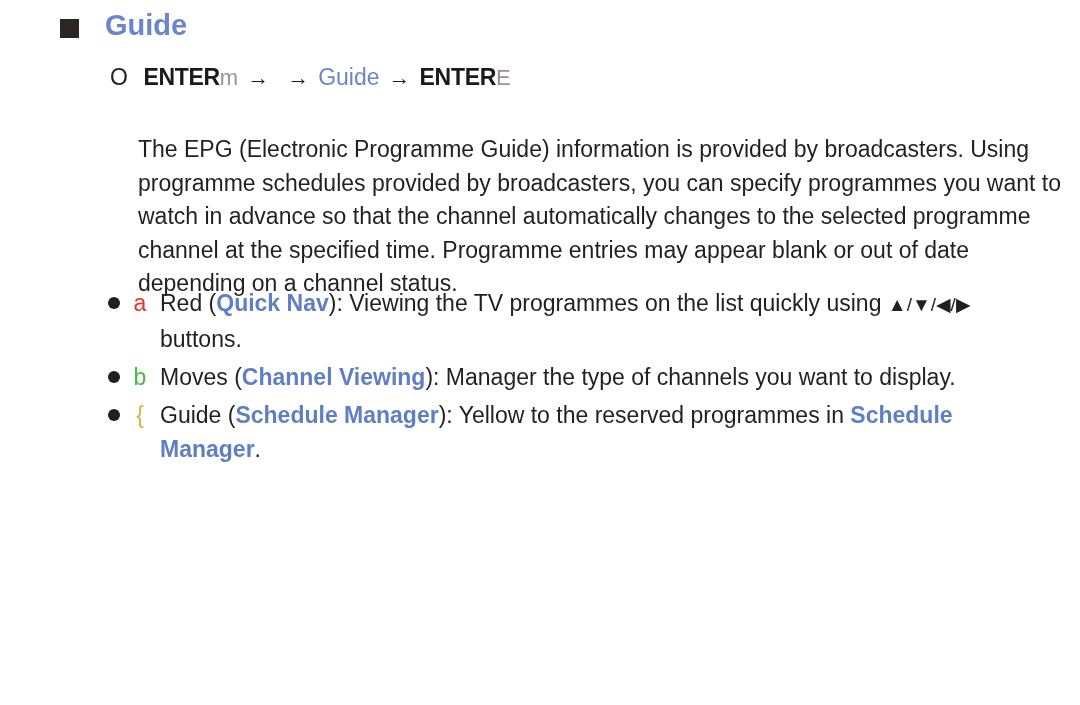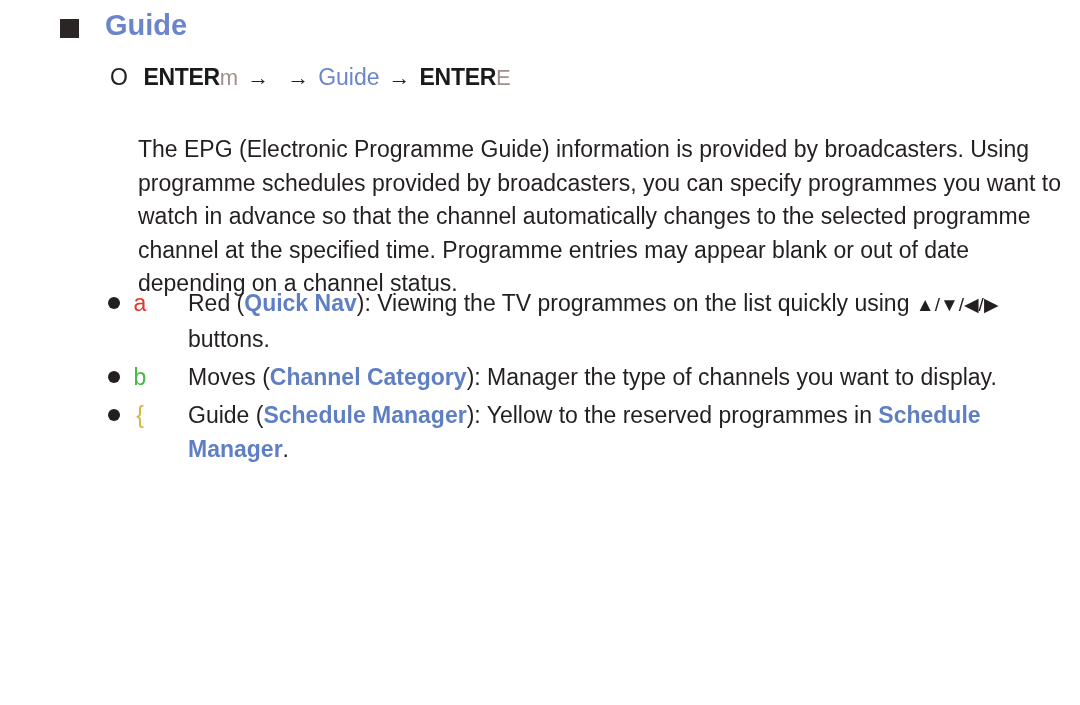--- a/index.html
+++ b/index.html
@@ -128,21 +128,20 @@
     font-size: 23px;
     line-height: 34px;
     font-weight: normal;
   }
   .key-red   { color: #e8352a; }
   .key-green { color: #49b649; }
   .key-yellow{ color: #dcb13c; }
   .bullet-text {
     flex: 1 1 auto;
     color: #231f20;
-    margin-left: 28px;
   }
   .blue-term {
     color: #5f7fc4;
     font-weight: bold;
   }
   .tri {
     font-size: 19px;
     letter-spacing: 0px;
     color: #231f20;
   }
@@ -175,21 +174,21 @@
 
     <div class="bullet-item">
       <span class="bullet-dot"></span>
       <span class="bullet-key key-red">a</span>
       <span class="bullet-text"><span>Red (</span><span class="blue-term">Quick Nav</span><span>): Viewing the TV programmes on the list quickly using </span><span class="tri">▲/▼/◀/▶</span><span> buttons.</span></span>
     </div>
 
     <div class="bullet-item">
       <span class="bullet-dot"></span>
       <span class="bullet-key key-green">b</span>
-      <span class="bullet-text"><span>Moves (</span><span class="blue-term">Channel Category</span><span>): Manager the type of channels you want to display.</span></span>
+      <span class="bullet-text"><span>Moves (</span><span class="blue-term">Channel Viewing</span><span>): Manager the type of channels you want to display.</span></span>
     </div>
 
     <div class="bullet-item">
       <span class="bullet-dot"></span>
       <span class="bullet-key key-yellow">{</span>
       <span class="bullet-text"><span>Guide (</span><span class="blue-term">Schedule Manager</span><span>): Yellow to the reserved programmes in </span><span class="blue-term">Schedule Manager</span><span>.</span></span>
     </div>
 
   </div>
 

